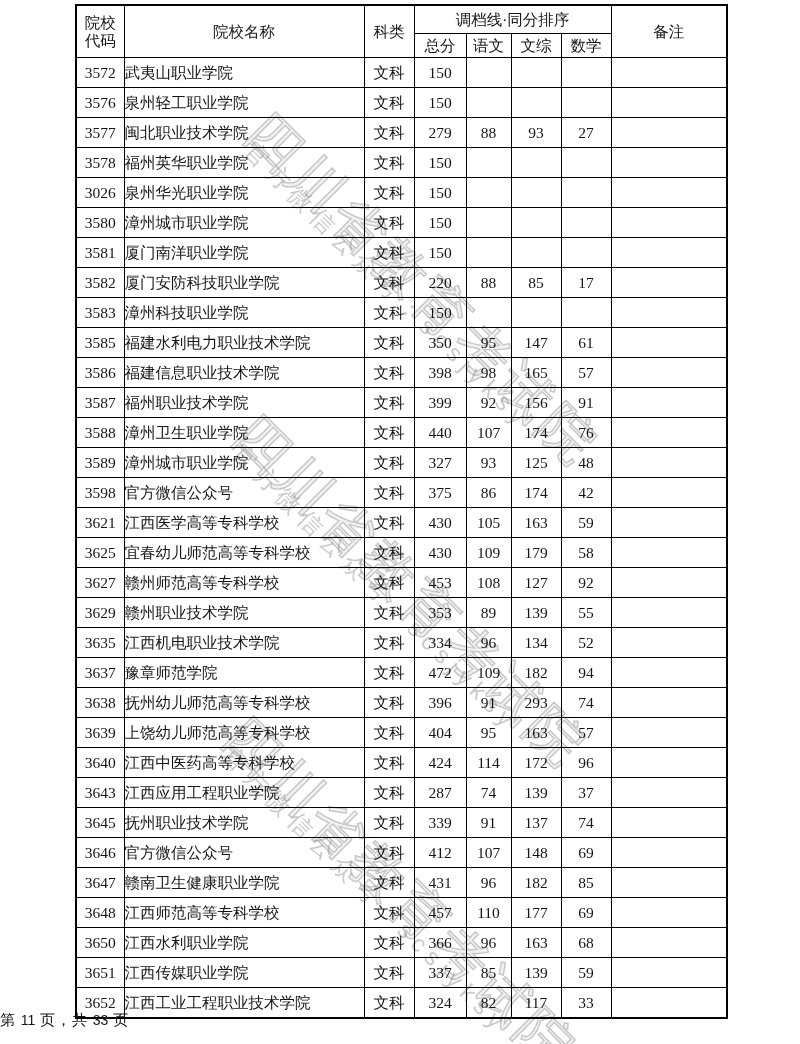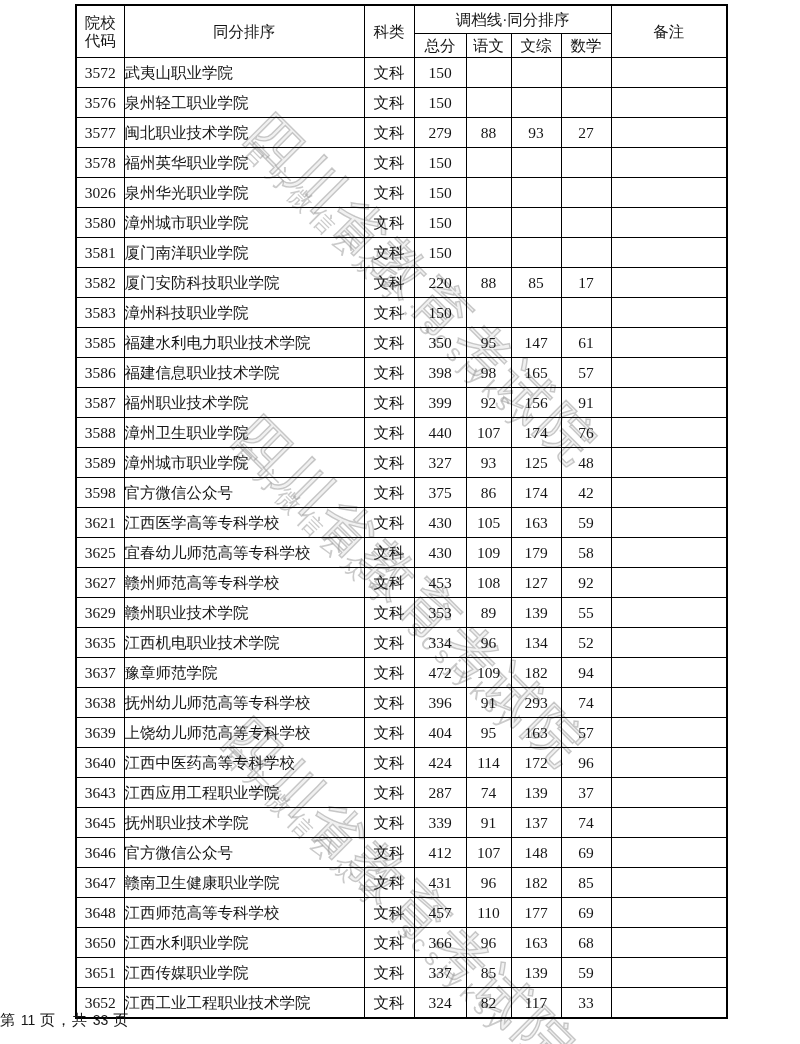--- a/index.html
+++ b/index.html
@@ -72,21 +72,21 @@
       <col style="width:50px">
       <col style="width:52px">
     <col style="width:45px">
       <col style="width:50px">
       <col style="width:50px">
       <col style="width:116px">
   </colgroup>
   <thead>
     <tr class="h1">
       <th rowspan="2"><span>院校</span><br><span>代码</span></th>
-      <th rowspan="2">同分排序</th>
+      <th rowspan="2">院校名称</th>
       <th rowspan="2">科类</th>
       <th colspan="4">调档线·同分排序</th>
       <th rowspan="2">备注</th>
     </tr>
     <tr class="h2">
       <th>总分</th>
       <th>语文</th>
       <th>文综</th>
       <th>数学</th>
     </tr>

